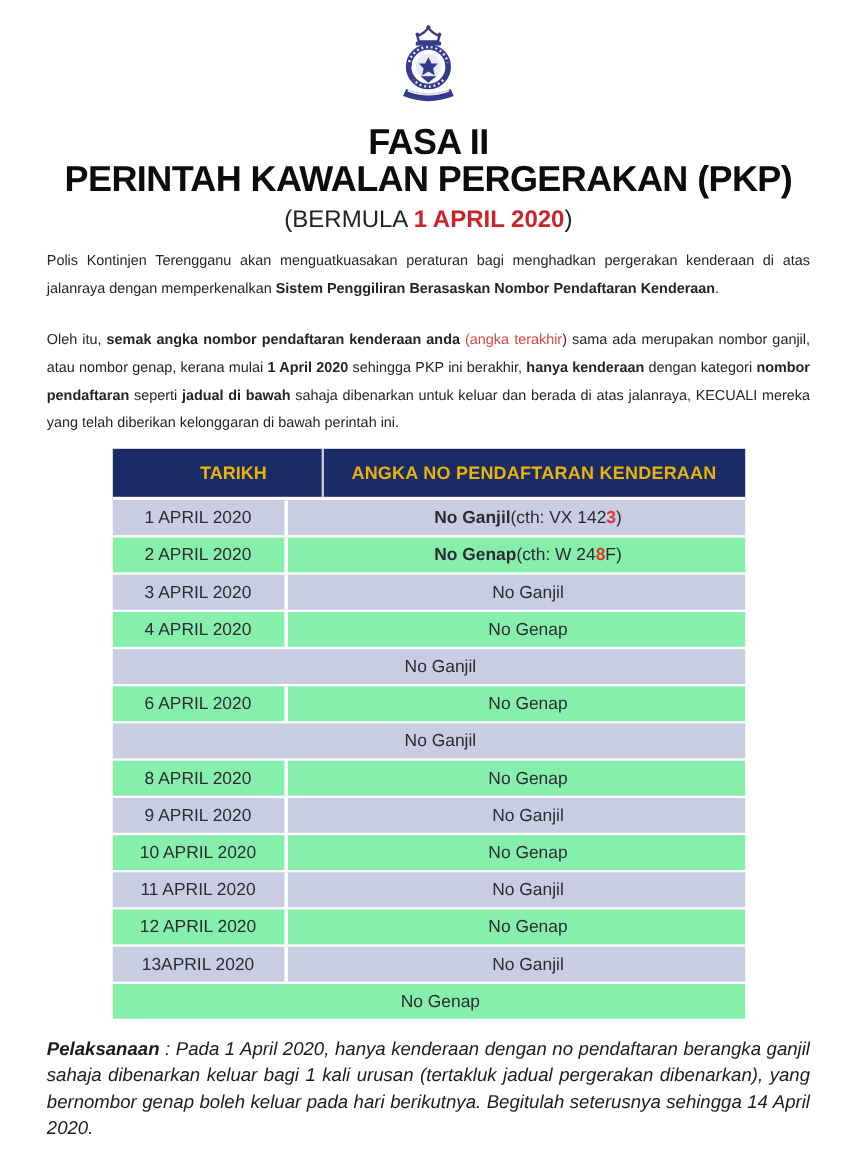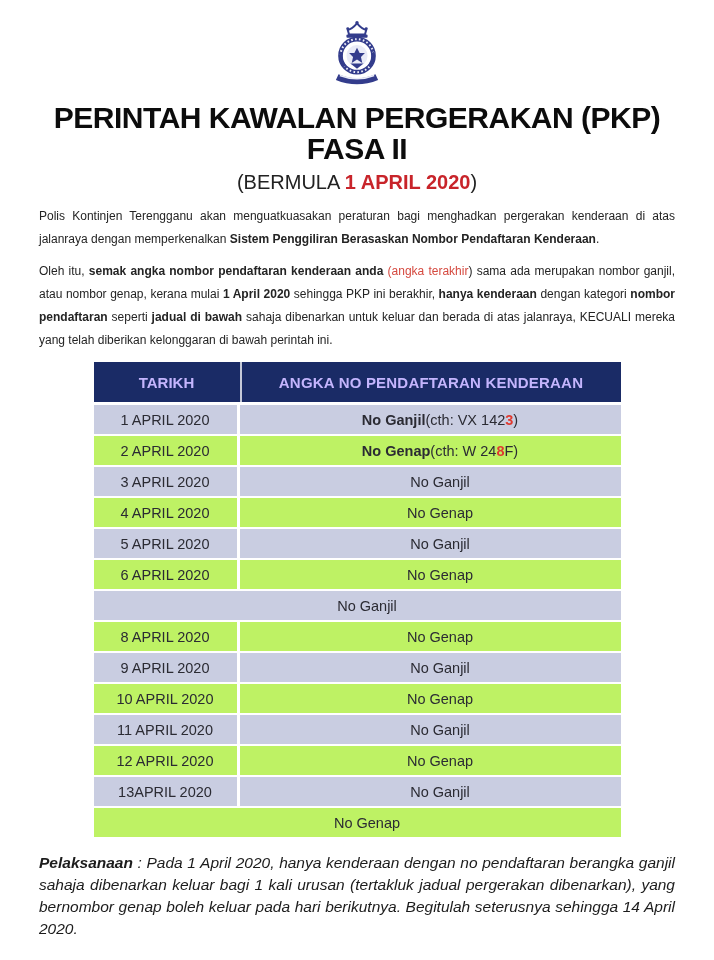--- a/index.html
+++ b/index.html
@@ -15,40 +15,41 @@
     font-size:30px;line-height:31px;letter-spacing:-0.5px;
   }
   .subtitle{
     margin-top:5px;text-align:center;font-size:20px;line-height:26px;color:#222;
   }
   .subtitle .b{font-weight:bold;}
   .para{
     margin:10px 39px 0 39px;font-size:12px;line-height:23px;
     text-align:justify;color:#242424;
   }
-  .para.second{margin-top:9px;}
+  .para.second{margin-top:20px;}
   .b{font-weight:bold;}
   .r{color:#c8242a;font-weight:bold;}
   .r2{color:#d5493f;}
   
   .sched{width:527px;margin:10px auto 0 auto;}
   .thead{
-    display:flex;background:#1a2b66;color:#c4b5fd;font-weight:bold;
+    display:flex;background:#1a2b66;color:#eab308;font-weight:bold;
     font-size:15px;height:40px;align-items:center;text-align:center;
     border-bottom:3px solid #ffffff;
+    padding-left:28px;
   }
   .thead .h1{width:146px;border-right:2px solid rgba(255,255,255,.75);
     align-self:stretch;display:flex;align-items:center;justify-content:center;}
   .thead .h2{flex:1;align-self:stretch;display:flex;align-items:center;justify-content:center;letter-spacing:.2px;}
   .trow{
     display:flex;height:31px;box-sizing:border-box;border-bottom:2px solid #ffffff;
     font-size:14.5px;color:#2b2b33;
   }
   .trow.dark{background:#c9cde1;}
-  .trow.light{background:#bef264;}
+  .trow.light{background:#86efac;}
   .cell{display:flex;align-items:center;justify-content:center;}
   .cell.date{width:146px;border-right:3px solid #ffffff;box-sizing:border-box;font-weight:500;}
   .cell.cat{flex:1;margin-left:20px;}
   .cell.cat .r{color:#e03a30;}
   
   .note{
     margin:13px 39px 0 39px;font-style:italic;font-size:15.5px;line-height:22px;
     text-align:justify;color:#1c1c1c;
   }
 </style>
@@ -80,22 +81,22 @@
           <path d="M76 48 q5 14 -6 24 l-3-4 q8-8 4-18 Z"></path>
 
           <path d="M22 82 q28 12 56 0 l4 9 q-32 13 -64 0 Z"></path>
           <path d="M24 84 q26 10 52 0" fill="none" stroke="#e9ebf7" stroke-width="2.5"></path>
         </g>
       </svg>
     </span>
   </div>
 
   <div class="title">
+    <div>FASA II</div>
     <div>PERINTAH KAWALAN PERGERAKAN (PKP)</div>
-    <div>FASA II</div>
   </div>
 
   <div class="subtitle"><span>(BERMULA </span><span class="b r">1 APRIL 2020</span><span>)</span></div>
 
   <div class="para"><span>Polis Kontinjen Terengganu akan menguatkuasakan peraturan bagi menghadkan pergerakan kenderaan di atas jalanraya dengan memperkenalkan </span><span class="b">Sistem Penggiliran Berasaskan Nombor Pendaftaran Kenderaan</span><span>.</span></div>
 
   <div class="para second"><span>Oleh itu, </span><span class="b">semak angka nombor pendaftaran kenderaan anda</span><span> </span><span class="r2">(angka terakhir</span><span>) sama ada merupakan nombor ganjil, atau nombor genap, kerana mulai </span><span class="b">1 April 2020</span><span> sehingga PKP ini berakhir, </span><span class="b">hanya kenderaan</span><span> dengan kategori </span><span class="b">nombor pendaftaran</span><span> seperti </span><span class="b">jadual di bawah</span><span> sahaja dibenarkan untuk keluar dan berada di atas jalanraya, KECUALI mereka yang telah diberikan kelonggaran di bawah perintah ini.</span></div>
 
   <div class="sched">
     <div class="thead">
@@ -127,21 +128,20 @@
             <span>No Ganjil</span>
           </div>
         </div>
         <div class="trow light">
           <div class="cell date">4 APRIL 2020</div>
           <div class="cell cat">
             <span>No Genap</span>
           </div>
         </div>
         <div class="trow dark">
-          <div class="cell date">5 APRIL 2020</div>
           <div class="cell cat">
             <span>No Ganjil</span>
           </div>
         </div>
         <div class="trow light">
           <div class="cell date">6 APRIL 2020</div>
           <div class="cell cat">
             <span>No Genap</span>
           </div>
         </div>

